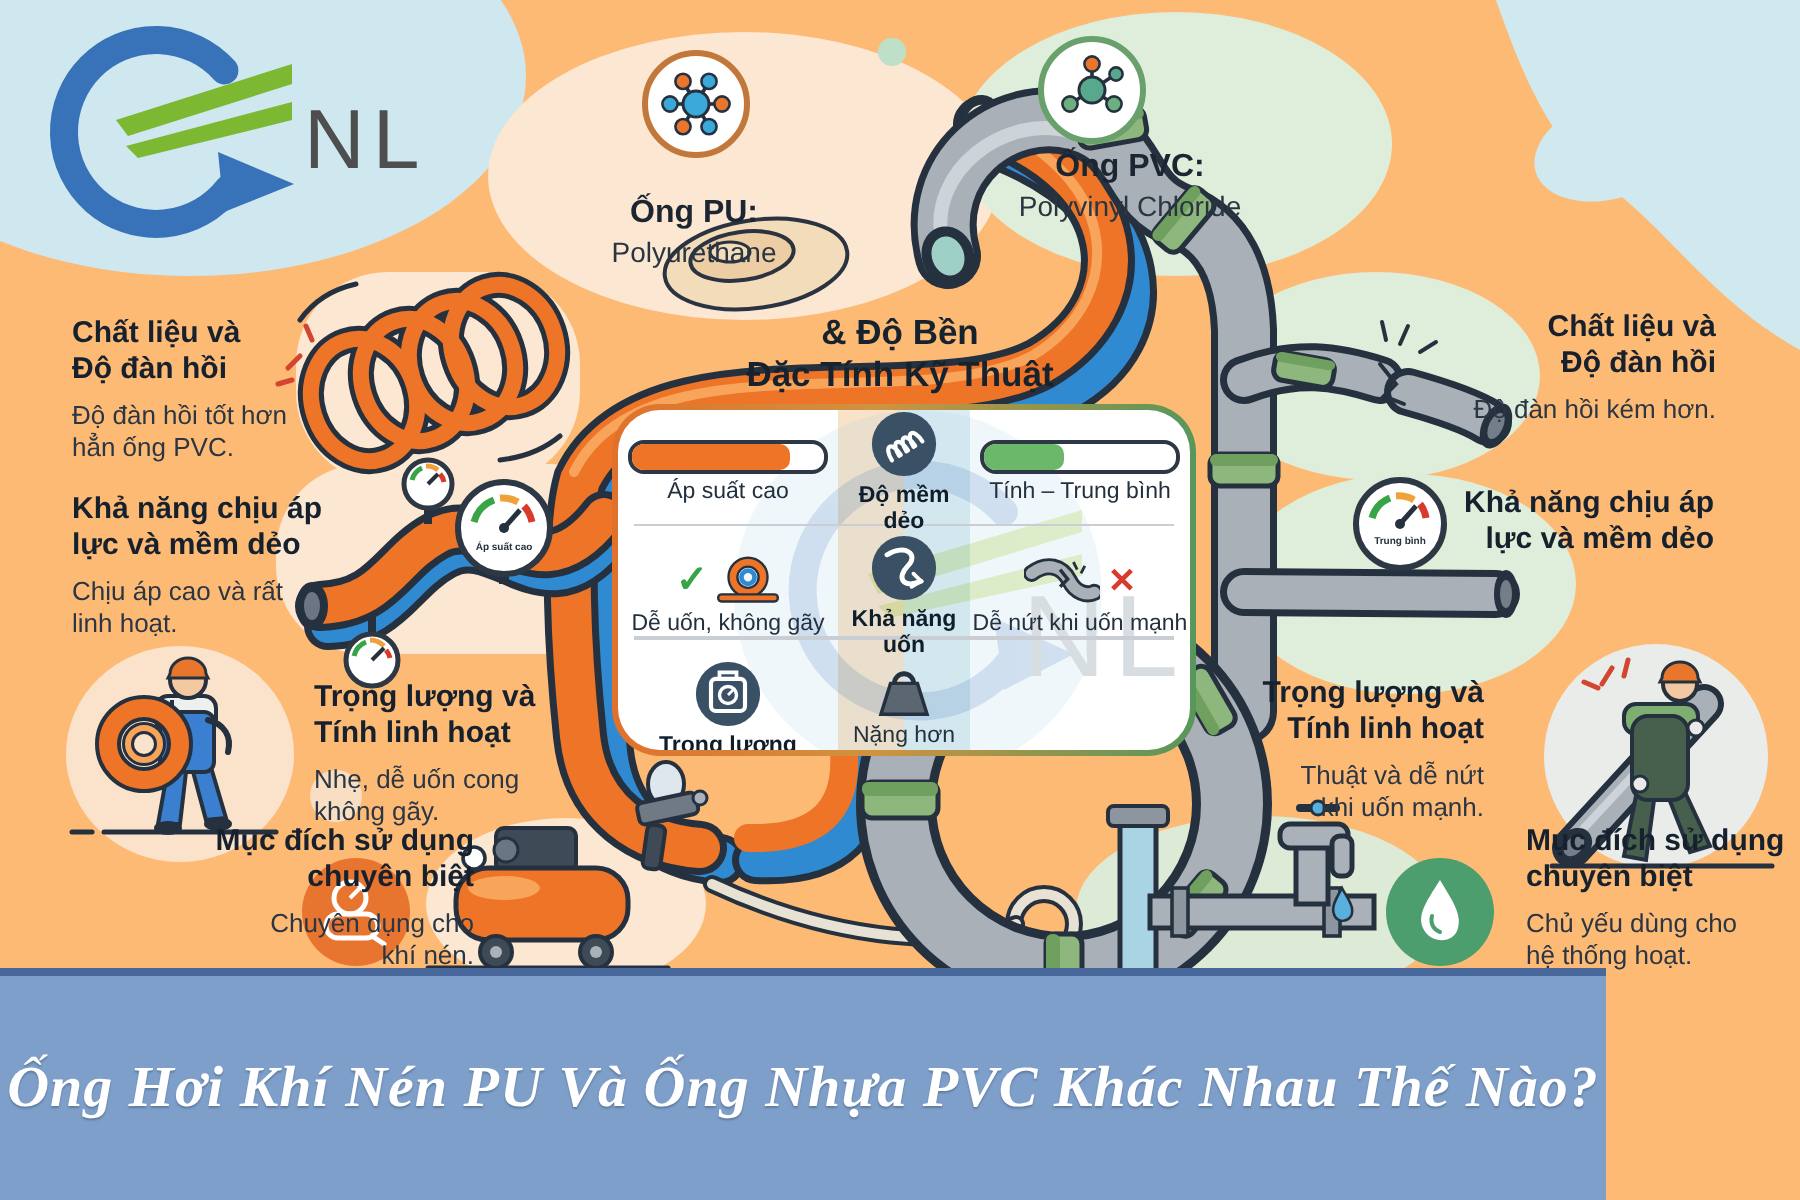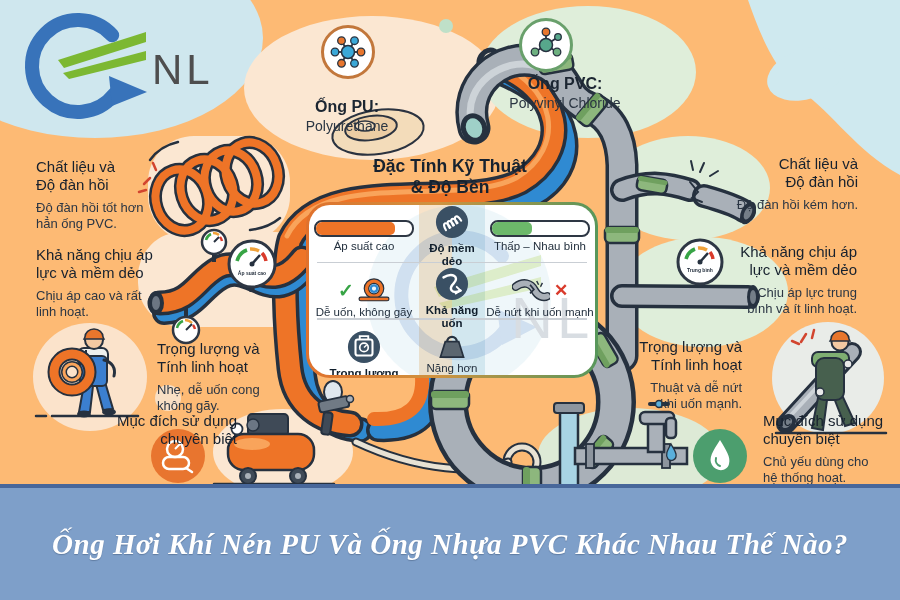--- a/index.html
+++ b/index.html
@@ -3,21 +3,21 @@
 <meta charset="utf-8">
 <style>
   html,body{margin:0;padding:0;background:#ffffff;}
   .stage{position:relative;width:900px;height:600px;overflow:hidden;
          background:#fdba74;font-family:"Liberation Sans",sans-serif;}
   svg{display:block;}
   .scene{position:absolute;left:0;top:0;z-index:1;}
 
   
   .panel{position:absolute;z-index:3;}
-  .panel h3{margin:0;font-size:15px;line-height:1.22;font-weight:400;color:#17212e;}
+  .panel h3{margin:0;font-size:15px;line-height:1.22;font-weight:700;color:#17212e;}
   .panel p{margin:5px 0 0 0;font-size:13px;line-height:1.26;color:#2b3644;}
   .ta-r{text-align:right;}
 
   
   .head-block{position:absolute;z-index:3;text-align:center;}
   .head-block .t{font-size:16px;font-weight:700;color:#1c2632;}
   .head-block .s{font-size:14px;color:#2a3542;margin-top:2px;}
   .mol{position:absolute;z-index:3;}
 
   
@@ -40,21 +40,21 @@
   .icons{display:flex;align-items:center;gap:4px;}
   .bar{width:96px;height:13px;border:2px solid #2e3744;border-radius:8px;background:#fff;
        overflow:hidden;box-sizing:content-box;}
   .bar i{display:block;height:100%;border-radius:5px;}
   .bar-pu i{width:82%;background:#ee7427;}
   .bar-pvc i{width:42%;background:#6cb86a;}
   .chk{font-size:19px;font-weight:700;color:#37a445;line-height:1;}
   .crx{font-size:17px;font-weight:700;color:#d93a2b;line-height:1;}
 
   
-  .banner{position:absolute;left:0;top:484px;width:900px;height:116px;z-index:4;
+  .banner{position:absolute;left:0;top:484px;width:803px;height:116px;z-index:4;
           background:#7e9fc9;border-top:4px solid #48679a;box-sizing:border-box;
           display:flex;align-items:center;justify-content:center;}
   .banner .t{font-family:"Liberation Serif",serif;font-style:italic;font-weight:700;
              font-size:29px;color:#ffffff;letter-spacing:.5px;text-shadow:0 1px 1px rgba(40,60,90,.35);}
 </style>
 </head>
 <body>
 
 <div class="stage">
 
@@ -368,22 +368,22 @@
     <circle cx="-11" cy="7" r="3.8" fill="#6db07f" stroke="#26313f" stroke-width="1.3"></circle>
     <circle cx="0" cy="-13" r="3.8" fill="#e8762d" stroke="#26313f" stroke-width="1.3"></circle>
     <circle cx="12" cy="-8" r="3.3" fill="#57a88c" stroke="#26313f" stroke-width="1.3"></circle>
   </svg>
   <div class="head-block" style="left:492px;top:75px;width:146px;">
     <div class="t">Ống PVC:</div>
     <div class="s">Polyvinyl Chloride</div>
   </div>
 
   <div class="card-title">
+    <div>&amp; Độ Bền</div>
     <div>Đặc Tính Kỹ Thuật</div>
-    <div>&amp; Độ Bền</div>
   </div>
 
   <div class="card-wrap">
     <div class="card">
       <div class="mid-strip"></div>
       <svg class="wm" width="286" height="170" viewBox="0 0 286 170">
         <g opacity="0.26">
           <circle cx="150" cy="92" r="92" fill="#9ecfdf" fill-opacity="0.6"></circle>
           <path d="M 193 51 A 58 58 0 1 0 196 126" fill="none" stroke="#4c86c4" stroke-width="14" stroke-linecap="round"></path>
           <polygon points="193,140 228,122 188,104" fill="#4c86c4"></polygon>
@@ -407,21 +407,21 @@
           <g stroke="#ffffff" stroke-width="2.2" fill="none" stroke-linecap="round" transform="rotate(-32)">
             <path d="M -10 4 C -10 -5 -4.5 -5 -4.5 4 M -5.5 4 C -5.5 -5 0 -5 0 4 M -1 4 C -1 -5 4.5 -5 4.5 4 M 3.5 4 C 3.5 -5 9 -5 9 4"></path>
           </g>
         </svg>
         <div class="lbl b">Độ mềm dẻo</div>
       </div>
       <div class="cell">
         <div class="bar bar-pvc">
             <i></i>
           </div>
-        <div class="lbl">Thấp – Nhau bình</div>
+        <div class="lbl">Tính – Trung bình</div>
       </div>
 
       <div class="cell">
         <div class="icons">
           <span class="chk">✓</span>
           <svg width="32" height="25" viewBox="0 0 34 26">
             <circle cx="17" cy="11" r="8" fill="none" stroke="#26313f" stroke-width="6"></circle>
             <circle cx="17" cy="11" r="8" fill="none" stroke="#ee7427" stroke-width="3.5"></circle>
             <circle cx="17" cy="11" r="3.5" fill="none" stroke="#2f8ad2" stroke-width="2.5"></circle>
             <path d="M 3 22 L 31 22" stroke="#26313f" stroke-width="5" stroke-linecap="round"></path>
@@ -478,29 +478,29 @@
   <div class="panel" style="left:36px;top:246px;width:146px;">
     <h3><span>Khả năng chịu áp</span><br><span>lực và mềm dẻo</span></h3>
     <p><span>Chịu áp cao và rất</span><br><span>linh hoạt.</span></p>
   </div>
   <div class="panel" style="left:157px;top:340px;width:150px;">
     <h3><span>Trọng lượng và</span><br><span>Tính linh hoạt</span></h3>
     <p><span>Nhẹ, dễ uốn cong</span><br><span>không gãy.</span></p>
   </div>
   <div class="panel ta-r" style="left:95px;top:412px;width:142px;">
     <h3><span>Mục đích sử dụng</span><br><span>chuyên biệt</span></h3>
+    <p><span>Chuyên dụng cho</span><br><span>khí nén.</span></p>
   </div>
 
   <div class="panel ta-r" style="left:718px;top:155px;width:140px;">
     <h3><span>Chất liệu và</span><br><span>Độ đàn hồi</span></h3>
     <p><span>Độ đàn hồi kém hơn.</span></p>
   </div>
   <div class="panel ta-r" style="left:707px;top:243px;width:150px;">
     <h3><span>Khả năng chịu áp</span><br><span>lực và mềm dẻo</span></h3>
-    <p><span>Chịu áp lực trung</span><br><span>bình và ít linh hoạt.</span></p>
   </div>
   <div class="panel ta-r" style="left:598px;top:338px;width:144px;">
     <h3><span>Trọng lượng và</span><br><span>Tính linh hoạt</span></h3>
     <p><span>Thuật và dễ nứt</span><br><span>khi uốn mạnh.</span></p>
   </div>
   <div class="panel" style="left:763px;top:412px;width:134px;">
     <h3><span>Mục đích sử dụng</span><br><span>chuyên biệt</span></h3>
     <p><span>Chủ yếu dùng cho</span><br><span>hệ thống hoạt.</span></p>
   </div>
 

